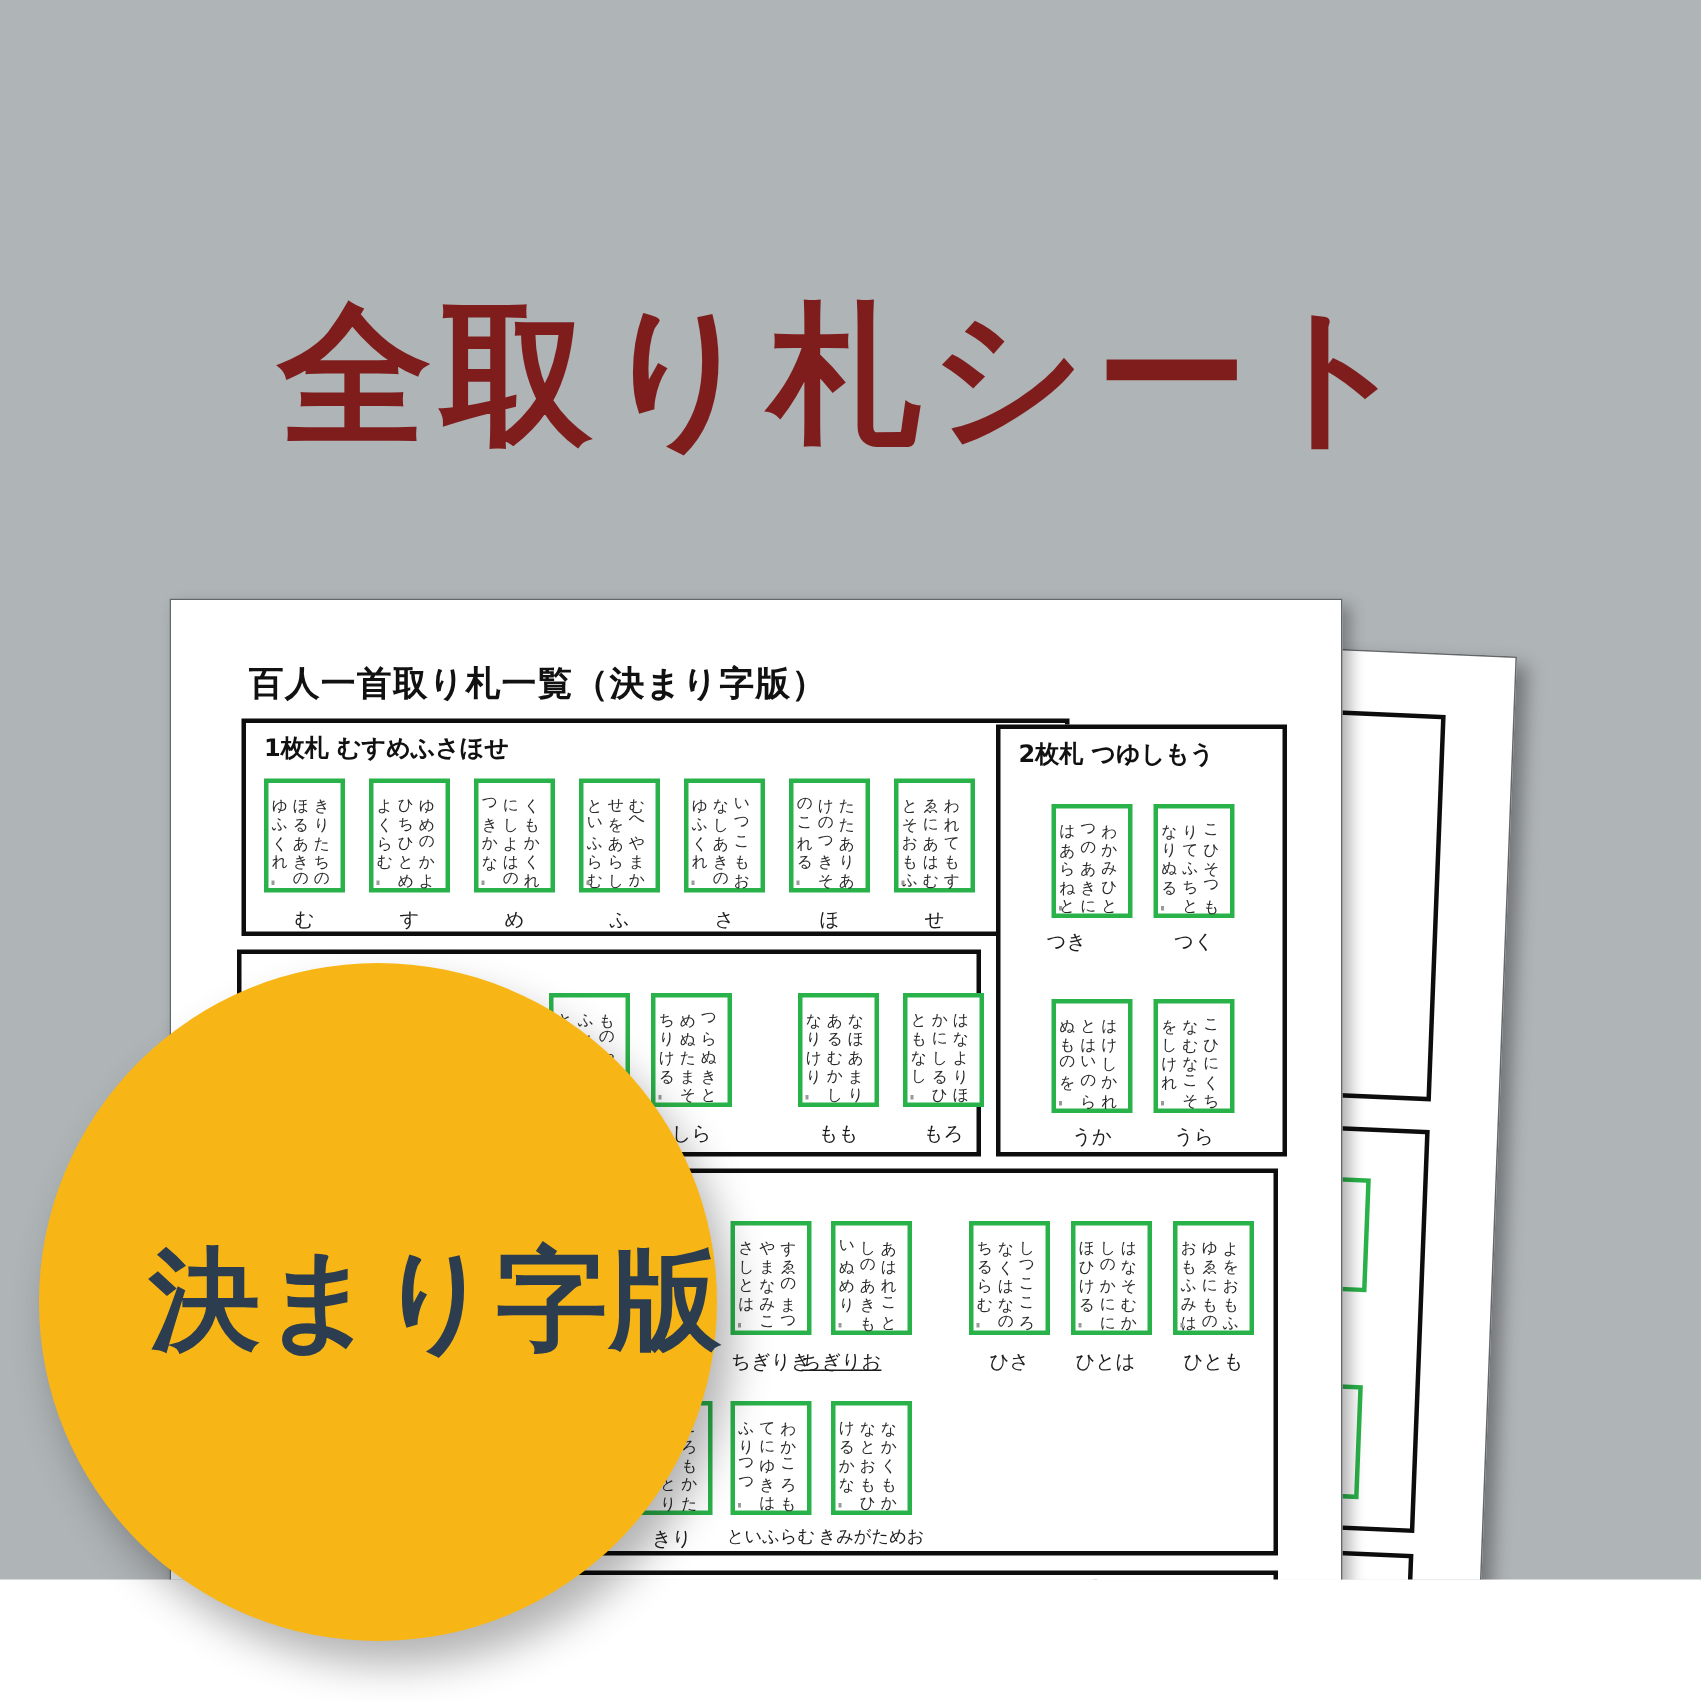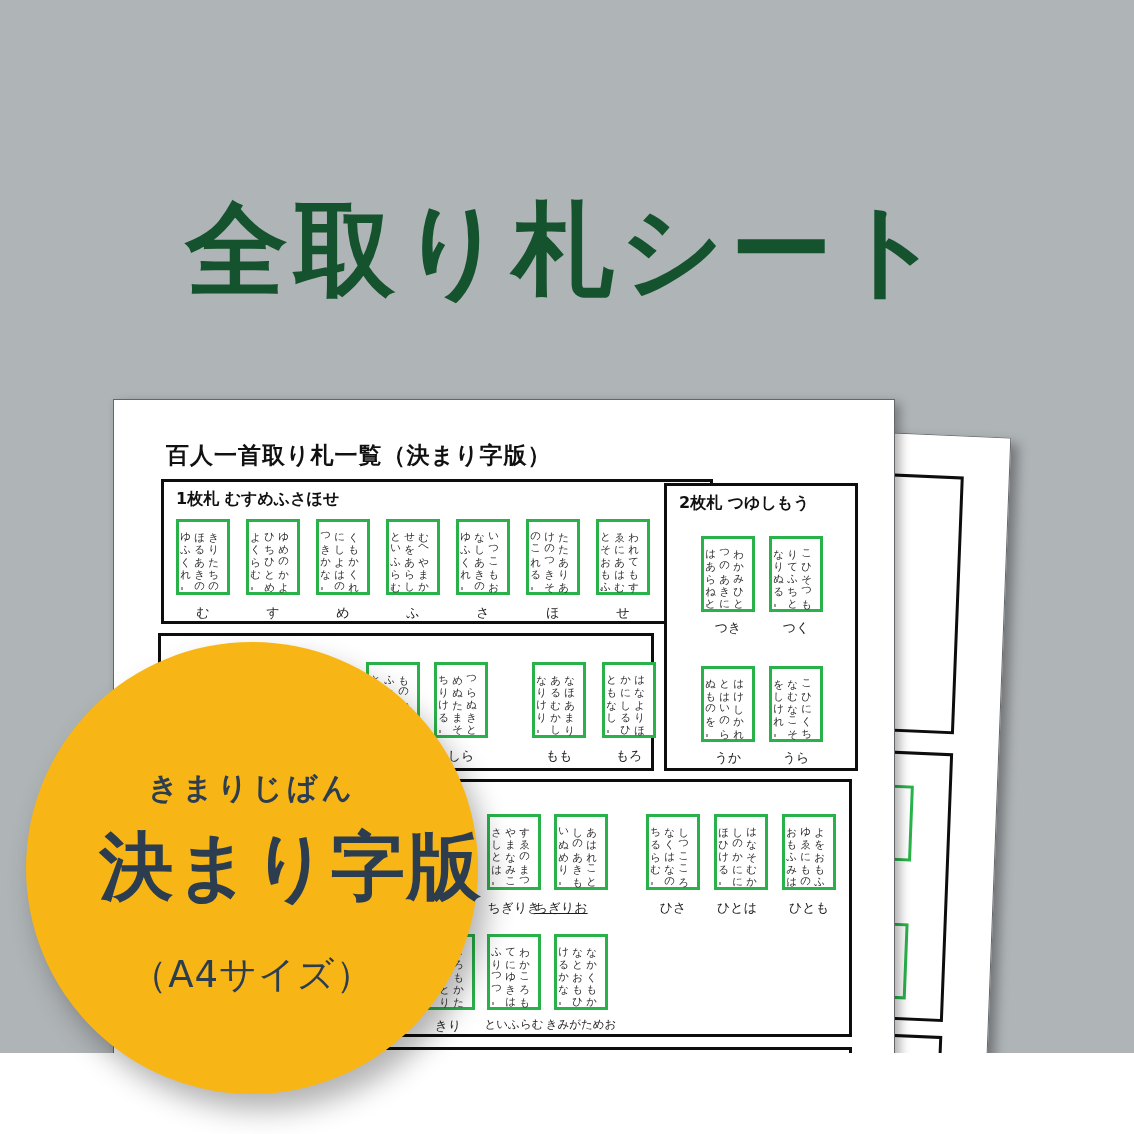--- a/index.html
+++ b/index.html
@@ -10,21 +10,21 @@
   body{font-family:"DejaVu Sans","Liberation Sans",sans-serif;}
   .stage{position:relative;width:1134px;height:1134px;background:#fff;overflow:hidden;}
 
   
   .gray-area{position:absolute;left:0;top:0;width:1134px;height:1053px;background:var(--gray);overflow:hidden;}
 
   
   .hero-subtitle{position:absolute;left:0;top:84px;width:100%;text-align:center;
     font-size:60px;font-weight:500;letter-spacing:3px;color:#fff;}
   .hero-title{position:absolute;left:0;top:183px;width:100%;text-align:center;
-    font-size:102px;font-weight:900;letter-spacing:6px;color:#14532d;}
+    font-size:102px;font-weight:900;letter-spacing:6px;color:#7f1d1d;}
 
   
   .sheet{position:absolute;background:#fff;border:1px solid #63676a;box-sizing:border-box;}
   .back-sheet{left:332px;top:408px;width:680px;height:780px;
     transform:matrix(0.999,0.0436,-0.0384,0.999,0,0);transform-origin:0 0;
     box-shadow:7px 6px 12px rgba(0,0,0,.35);}
   .front-sheet{left:113px;top:399px;width:782px;height:780px;
     box-shadow:5px 4px 10px rgba(0,0,0,.32);z-index:2;}
   .sheet-title{position:absolute;left:52px;top:40px;font-size:23px;font-weight:700;
     letter-spacing:1px;color:var(--ink);white-space:nowrap;}
@@ -119,21 +119,21 @@
             </div>
             <div class="kimariji" style="left: 459px; top: 122px;">せ</div>
           </div>
           <div class="pbox" style="left: 550px; top: 83px; width: 194px; height: 288px;">
             <div class="pbox-header">2枚札 つゆしもう</div>
             <div class="torifuda" style="left: 34px; top: 50px;">
               <div class="torifuda-text">わかみひと
 つのあきに
 はあらねと</div>
             </div>
-            <div class="kimariji" style="left: 61px; top: 133px;">つき</div>
+            <div class="kimariji" style="left: 44px; top: 133px;">つき</div>
             <div class="torifuda" style="left: 102px; top: 50px;">
               <div class="torifuda-text">こひそつも
 りてふちと
 なりぬる</div>
             </div>
             <div class="kimariji" style="left: 129px; top: 133px;">つく</div>
             <div class="torifuda" style="left: 34px; top: 180px;">
               <div class="torifuda-text">はけしかれ
 とはいのら
 ぬものを</div>
@@ -221,17 +221,15 @@
 けるかな</div>
             </div>
             <div class="kimariji long" style="left: 420px; top: 235px;">きみがためお</div>
           </div>
           <div class="pbox" style="left: 44px; top: 647px; width: 694px; height: 60px;"></div>
         </div>
     </div>
   </div>
 
   <div class="badge">
-    <div class="badge-furigana">きまりじばん</div>
     <div class="badge-label">決まり字版</div>
-    <div class="badge-note">（A4サイズ）</div>
   </div>
 </div>
 
 </body></html>

